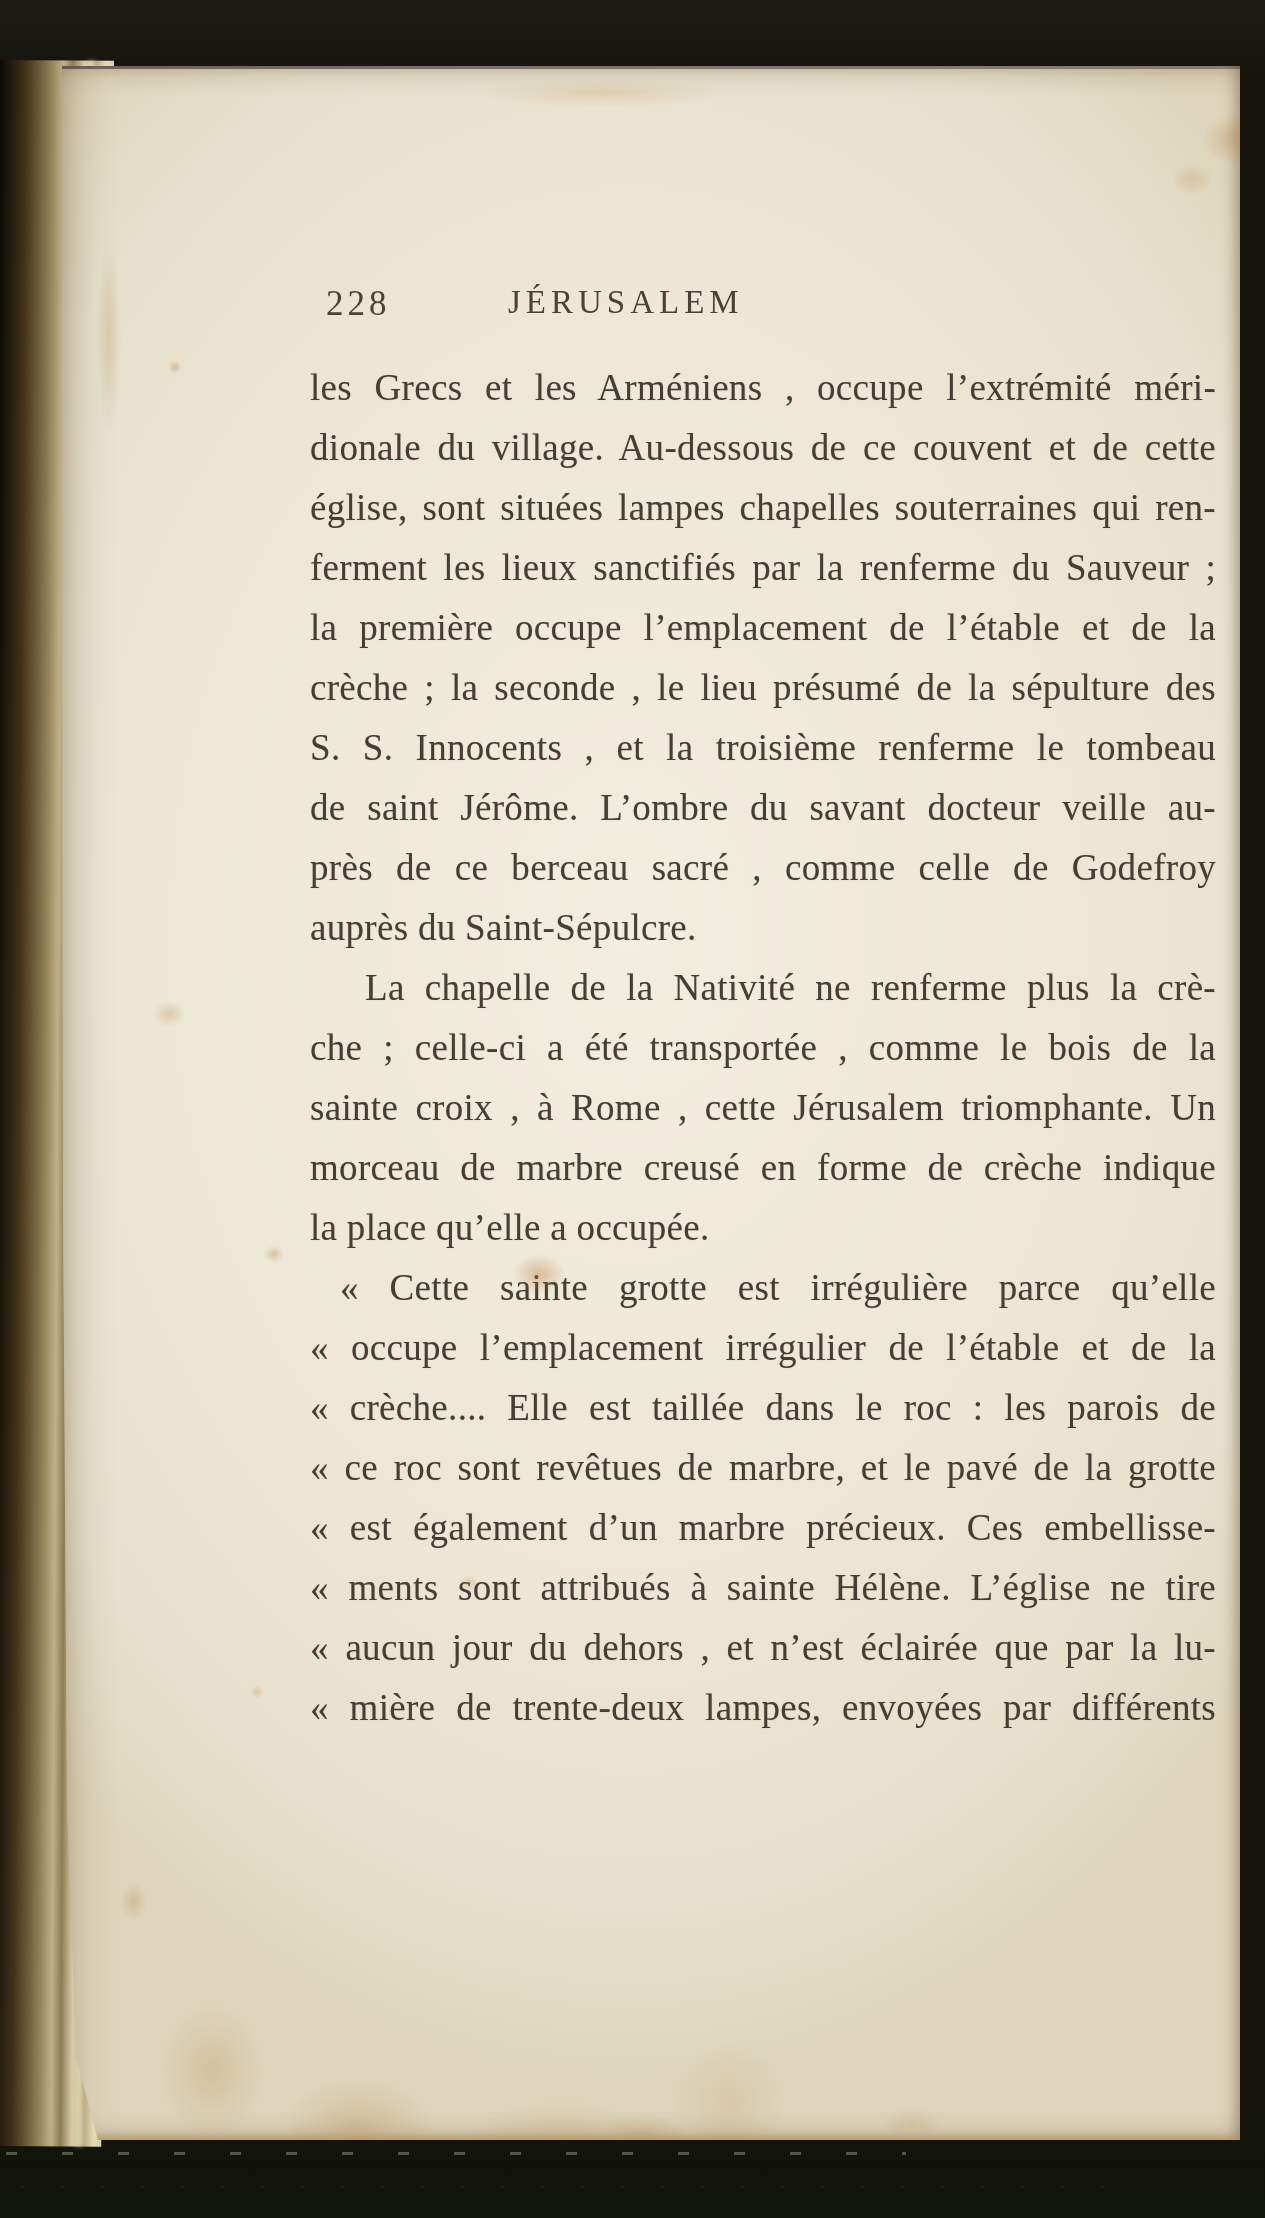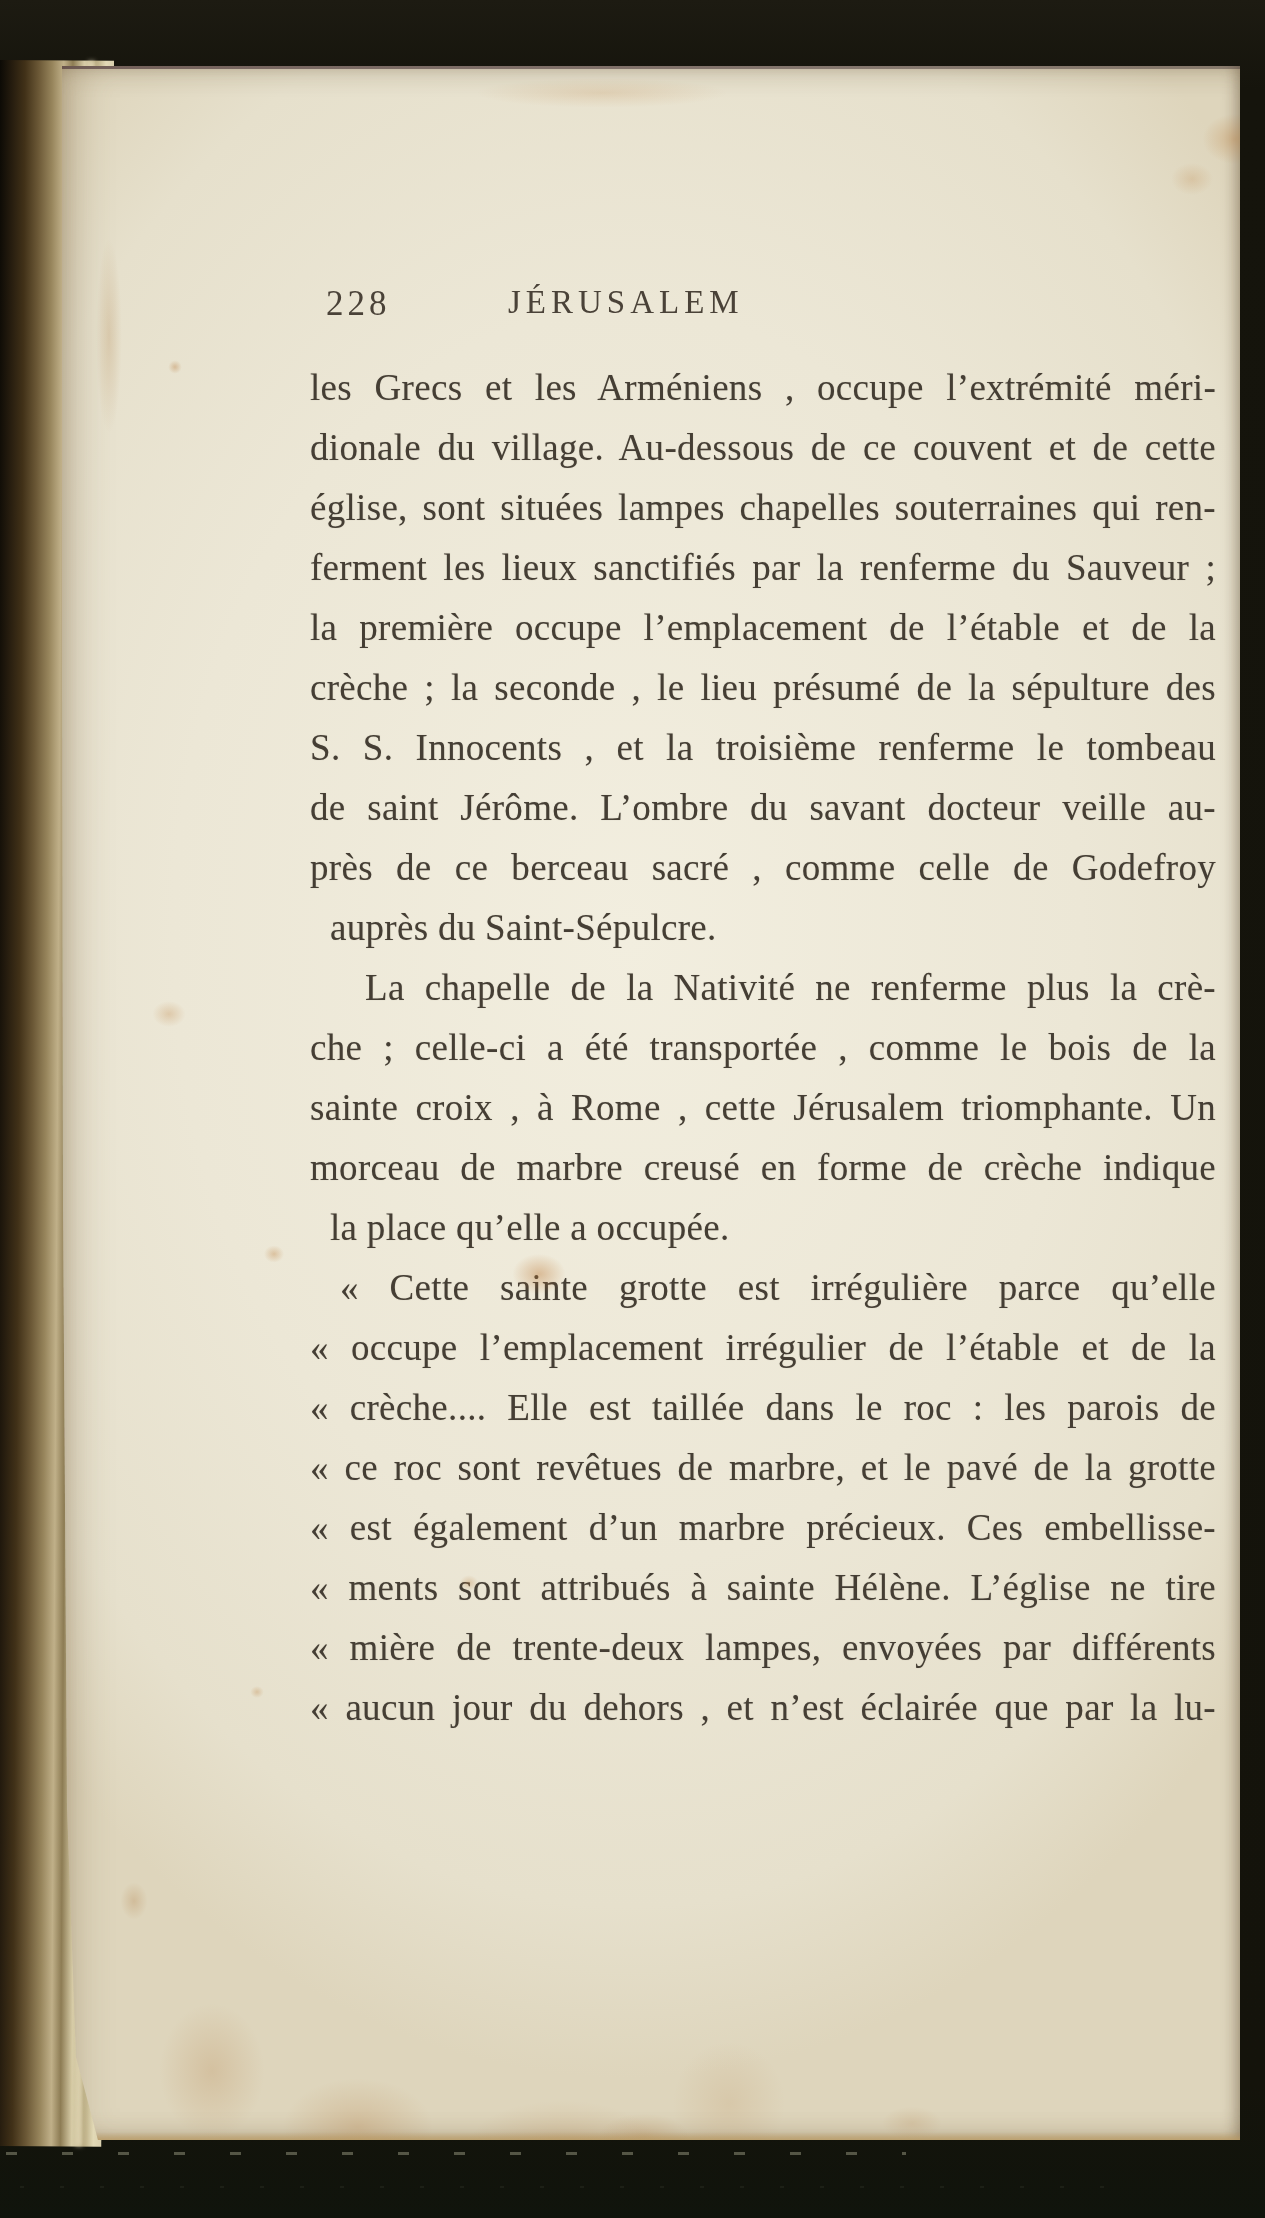--- a/index.html
+++ b/index.html
@@ -56,21 +56,21 @@
   
   #textblock{
     position:absolute;left:248px;top:292px;width:906px;
   }
   .line{
     height:60px;line-height:60px;font-size:37px;
     letter-spacing:.3px;overflow:hidden;
     text-align:justify;text-align-last:justify;
     text-shadow:0 0 1px rgba(69,62,52,.25);
   }
-  .line.l{text-align:left;text-align-last:left;margin-left:20px;}
+  .line.l{text-align:left;text-align-last:left;}
   .line.i{text-indent:55px;}
   .line.i2{text-indent:30px;}
   
   .stain{position:absolute;border-radius:50%;pointer-events:none;}
   
   #stitch{
     position:absolute;left:6px;top:2152px;width:900px;height:3px;
     background:repeating-linear-gradient(90deg,
       rgba(205,205,175,.55) 0 11px,transparent 11px 56px);
     opacity:.65;
@@ -112,22 +112,22 @@
         <div class="line j">che ; celle-ci a été transportée , comme le bois de la</div>
         <div class="line j">sainte croix , à Rome , cette Jérusalem triomphante. Un</div>
         <div class="line j">morceau de marbre creusé en forme de crèche indique</div>
         <div class="line l">la place qu’elle a occupée.</div>
         <div class="line j i2">« Cette sainte grotte est irrégulière parce qu’elle</div>
         <div class="line j">« occupe l’emplacement irrégulier de l’étable et de la</div>
         <div class="line j">« crèche.... Elle est taillée dans le roc : les parois de</div>
         <div class="line j">« ce roc sont revêtues de marbre, et le pavé de la grotte</div>
         <div class="line j">« est également d’un marbre précieux. Ces embellisse-</div>
         <div class="line j">« ments sont attribués à sainte Hélène. L’église ne tire</div>
+        <div class="line j">« aucun jour du dehors , et n’est éclairée que par la lu-</div>
         <div class="line j">« mière de trente-deux lampes, envoyées par différents</div>
-        <div class="line j">« aucun jour du dehors , et n’est éclairée que par la lu-</div>
       </div>
 
     <i class="stain" style="left:360px;top:6px;width:360px;height:42px;background:radial-gradient(closest-side,rgba(186,124,58,.18),rgba(186,124,58,0) 70%);"></i>
     <i class="stain" style="left:1128px;top:38px;width:90px;height:70px;background:radial-gradient(closest-side,rgba(186,124,58,.35),rgba(186,124,58,0) 72%);"></i>
     <i class="stain" style="left:1100px;top:90px;width:60px;height:46px;background:radial-gradient(closest-side,rgba(186,124,58,.22),rgba(186,124,58,0) 70%);"></i>
     <i class="stain" style="left:104px;top:292px;width:18px;height:18px;background:radial-gradient(closest-side,rgba(180,115,50,.35),rgba(180,115,50,0) 75%);"></i>
     <i class="stain" style="left:30px;top:140px;width:34px;height:260px;background:radial-gradient(closest-side,rgba(170,120,60,.22),rgba(170,120,60,0) 75%);"></i>
     <i class="stain" style="left:84px;top:930px;width:46px;height:36px;background:radial-gradient(closest-side,rgba(186,124,58,.28),rgba(186,124,58,0) 72%);"></i>
     <i class="stain" style="left:198px;top:1176px;width:28px;height:24px;background:radial-gradient(closest-side,rgba(186,124,58,.35),rgba(186,124,58,0) 72%);"></i>
     <i class="stain" style="left:440px;top:1180px;width:74px;height:56px;background:radial-gradient(closest-side,rgba(186,118,52,.40),rgba(186,118,52,0) 72%);"></i>

